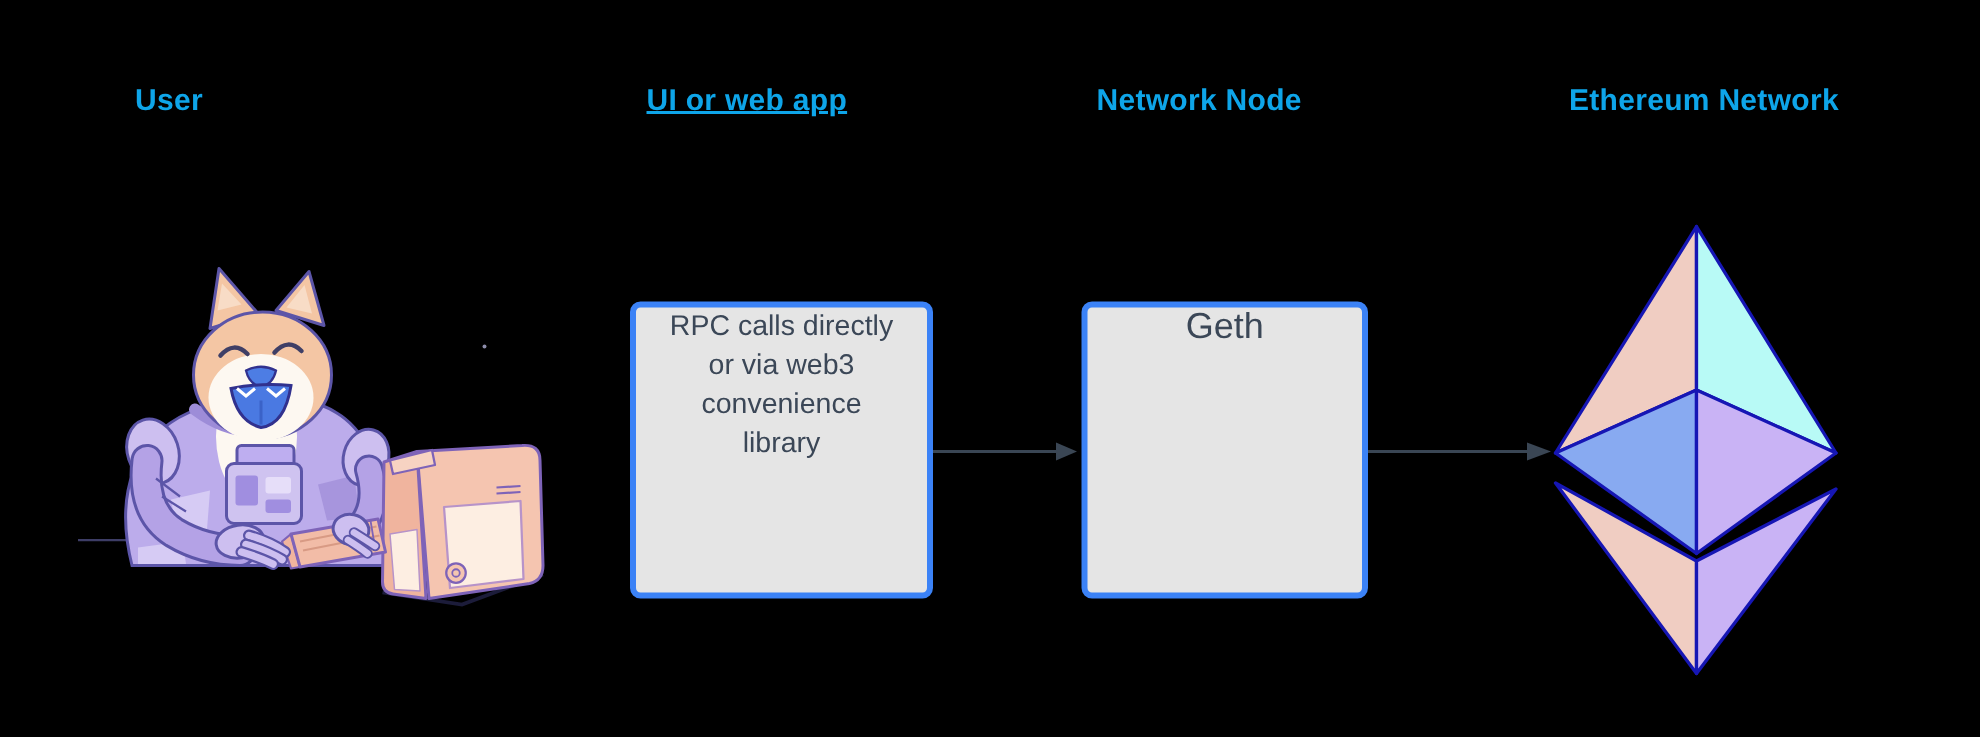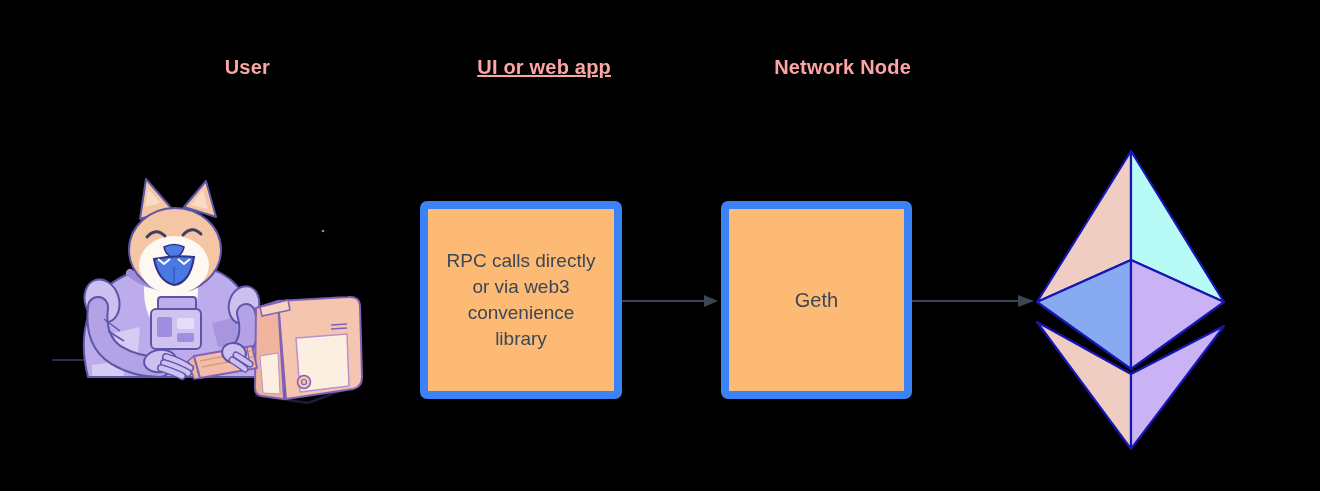--- a/index.html
+++ b/index.html
@@ -8,60 +8,61 @@
     background:#000000;
     position:relative;
     overflow:hidden;
     font-family:"Liberation Sans", sans-serif;
   }
   .canvas { position:absolute; inset:0; }
 
   .col-heading {
     position:absolute; top:56px;
     font-size:20px; font-weight:bold;
-    color:#fca5a5; text-align:right;
+    color:#0ea5e9; text-align:left;
     letter-spacing:0.2px;
   }
   #h-user    { left:90px;   width:180px; }
   #h-ui      { left:431px;  width:180px;text-decoration:underline; }
   #h-node    { left:731px;  width:180px; }
   #h-network { left:1046px; width:210px; }
 
   .node-box {
     position:absolute; top:201px; height:198px;
-    background:#fdba74;
-    border:8px solid #3b82f6;
+    background:#e5e5e5;
+    border:4px solid #3b82f6;
     border-radius:7px;
     box-sizing:border-box;
-    display:flex; align-items:center; justify-content:center;
+    display:flex; justify-content:center;
   }
   #box-ui   { left:420px; width:202px; }
   #box-node { left:721px; width:191px; }
   .node-box .txt {
     color:#3b4757; font-size:19px; line-height:26px;
     text-align:center; white-space:pre-line; padding:0 8px;
   }
-  #box-node .txt { font-size:20px; }
+  #box-node .txt { font-size:24px; }
 
   .arrow { position:absolute; top:293px; height:16px; }
   #arrow-1 { left:622px; width:98px; }
   #arrow-2 { left:912px; width:124px; }
 
   .illu { position:absolute; }
   #doge    { left:48px;   top:155px; width:330px; height:250px; }
   #ethlogo { left:1034px; top:148px; width:192px; height:304px; }
 </style>
 </head>
 <body>
 
 <div class="canvas">
 
   <div class="col-heading" id="h-user">User</div>
   <div class="col-heading" id="h-ui">UI or web app</div>
   <div class="col-heading" id="h-node">Network Node</div>
+  <div class="col-heading" id="h-network">Ethereum Network</div>
 
   <svg class="illu" id="doge" viewBox="0 0 330 250" aria-hidden="true">
 
     <line x1="4" y1="205" x2="100" y2="205" stroke="#3d3d66" stroke-width="1.5"></line>
 
     <circle cx="275" cy="76" r="1.3" fill="#8c8caa"></circle>
 
     <g>
       <path d="M40,222 C28,174 42,136 78,120 C102,108 154,106 176,120 C198,133 206,160 208,188 L211,222 Z" fill="#bcaceb" stroke="#5c55a8" stroke-width="2"></path>
       <path d="M66,178 L92,172 L90,198 L70,200 Z" fill="#d6cbf4"></path>

